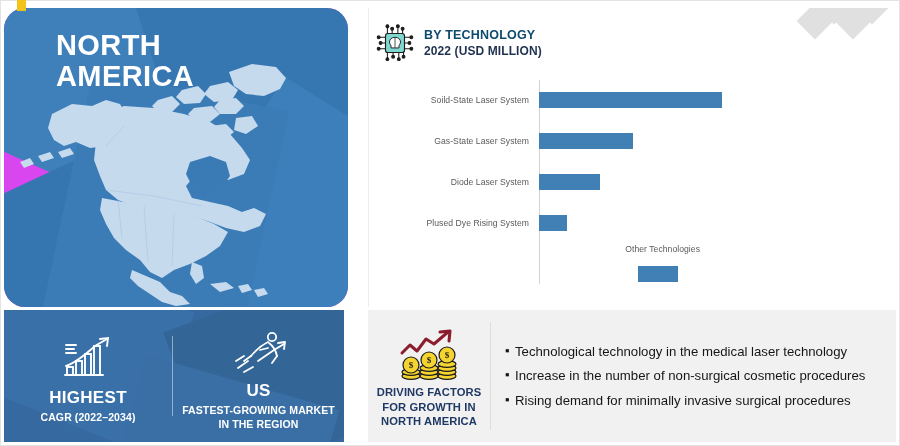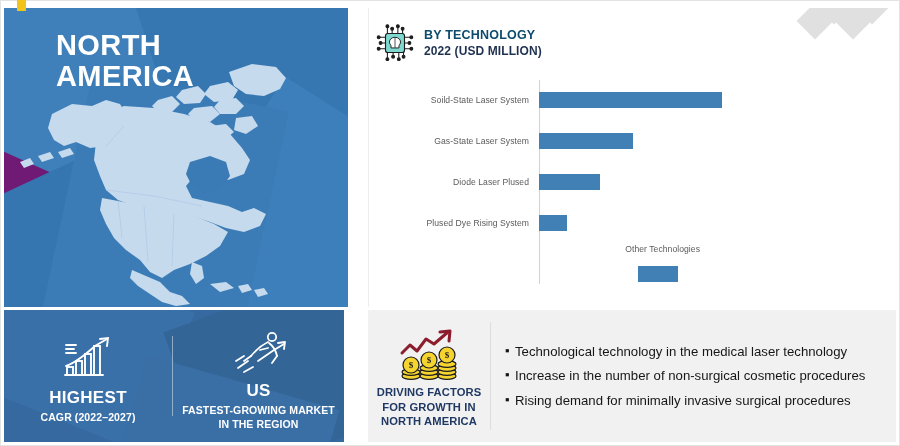--- a/index.html
+++ b/index.html
@@ -24,22 +24,23 @@
   
   .yellow-tab {
     position: absolute; left: 17px; top: 0px; width: 9px; height: 11px;
     background: #f2c319;
     z-index: 6;
   }
 
   
   .map-panel {
     position: absolute; left: 4px; top: 8px; width: 344px; height: 299px;
-    background: #701a75;
+    background: #d946ef;
     overflow: hidden;
+    border-radius: 21px;
   }
   .facet { position: absolute; }
   .f1 { left: -40px; top: -30px; width: 240px; height: 200px;
         background: #3f80bb; transform: rotate(24deg); }
   .f2 { left: 150px; top: -60px; width: 260px; height: 190px;
         background: #3677b1; transform: rotate(-18deg); }
   .f3 { left: 200px; top: 120px; width: 260px; height: 230px;
         background: #3d7fba; transform: rotate(32deg); }
   .f4 { left: -60px; top: 170px; width: 230px; height: 200px;
         background: #3576b0; transform: rotate(-25deg); }
@@ -280,21 +281,21 @@
               <rect x="35" y="11" width="6" height="29"></rect>
               <path d="M7 31 C16 28 26 20 36 11 L48 4"></path>
               <path d="M41 4 L49 3 L48 11"></path>
               <line x1="7" y1="10" x2="17" y2="10"></line>
               <line x1="7" y1="14" x2="15" y2="14"></line>
               <line x1="7" y1="18" x2="17" y2="18"></line>
             </g>
           </svg>
         </div>
         <div class="stat-big">HIGHEST</div>
-        <div class="stat-sub">CAGR (2022–2027)</div>
+        <div class="stat-sub">CAGR (2022–2034)</div>
       </div>
 
       <div class="stat-divider"></div>
 
       <div class="stat-cell right">
         <div class="stat-icon">
           <svg width="62" height="46" viewBox="0 0 62 46">
             <g stroke="#ffffff" stroke-width="1.8" fill="none" stroke-linecap="round" stroke-linejoin="round">
               <circle cx="44" cy="9" r="4.2"></circle>
               <path d="M40 14 C34 17 28 22 23 28"></path>
@@ -384,21 +385,21 @@
       </div>
 
       <div class="bar-row" style="top:41px;">
         <div class="bar-label">Gas-State Laser System</div>
         <div class="bar-track">
           <div class="bar" style="width: 94px; background: rgb(65, 128, 180);"></div>
         </div>
       </div>
 
       <div class="bar-row" style="top:82px;">
-        <div class="bar-label">Diode Laser Plused</div>
+        <div class="bar-label">Diode Laser System</div>
         <div class="bar-track">
           <div class="bar" style="width: 61px; background: rgb(65, 128, 180);"></div>
         </div>
       </div>
 
       <div class="bar-row" style="top:123px;">
         <div class="bar-label">Plused Dye Rising System</div>
         <div class="bar-track">
           <div class="bar" style="width: 28px; background: rgb(65, 128, 180);"></div>
         </div>

